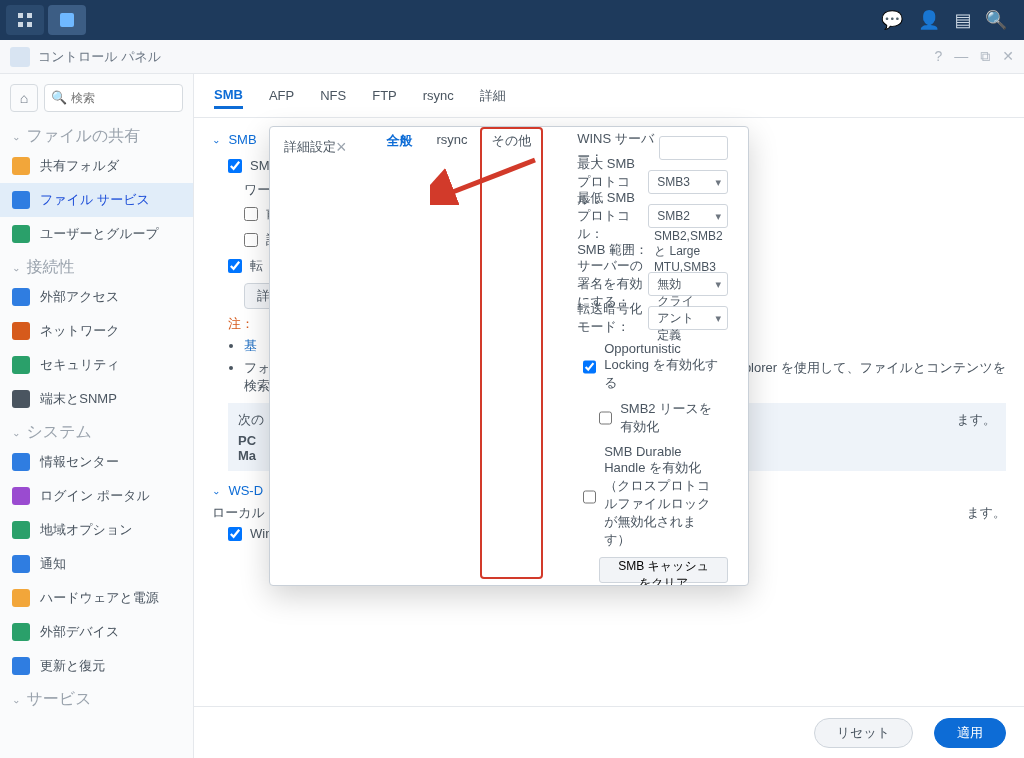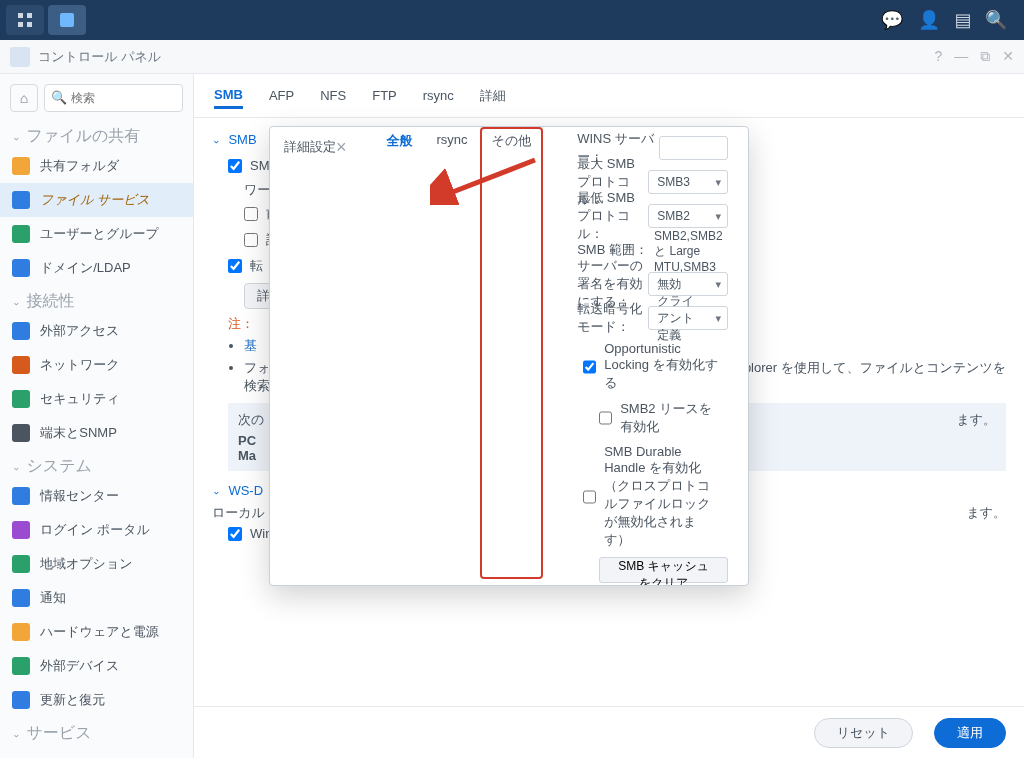--- a/index.html
+++ b/index.html
@@ -30,21 +30,21 @@
 .side-top { display: flex; align-items: center; gap: 6px; padding: 4px 10px 8px; }
 .home-btn { width: 28px; height: 28px; border: 1px solid #d6dbe0; border-radius: 4px; display:flex;align-items:center;justify-content:center;color:#6b7683;font-size:14px; }
 .search-wrap { flex:1; position:relative; }
 .search-wrap input { width:100%; height:28px; border:1px solid #d6dbe0; border-radius:4px; padding:0 8px 0 26px; font-size:12px; color:#555; }
 .search-wrap .mag { position:absolute; left:7px; top:6px; color:#9aa3ad; font-size:13px; }
 
 .cat { padding: 6px 12px 2px; color:#9aa3ad; font-size:16px; display:flex; align-items:center; gap:6px; }
 .cat::before { content:"⌃"; transform: rotate(180deg); display:inline-block; font-size:10px; color:#9aa3ad; }
 
 .nav-item { height:34px; display:flex; align-items:center; padding:0 12px; gap:10px; color:#4a5560; font-size:13px; cursor:pointer; }
-.nav-item.active { background:#e1edf9; color:#a16207;font-style:italic; }
+.nav-item.active { background:#e1edf9; color:#1d4ed8; }
 .nav-ico { width:18px; height:18px; border-radius:3px; display:inline-block; flex-shrink:0; }
 
 
 .tabs { height:44px; display:flex; align-items:center; gap:26px; padding:0 20px; border-bottom:1px solid #e5e8ec; font-size:13px; color:#4a5560; }
 .tabs .tab { cursor:pointer; padding:4px 0; }
 .tabs .tab.active { color:#0d6cd6; font-weight:600; border-bottom:3px solid #0d6cd6; margin-bottom:-1px; }
 
 .content { flex:1; overflow:hidden; padding:8px 18px 0; font-size:13px; color:#4a5560; }
 .section-head { color:#0d6cd6; font-size:13px; padding:6px 0; display:flex; align-items:center; gap:8px; }
 .section-head::before { content:"⌃"; transform:rotate(180deg); font-size:10px; }
@@ -147,24 +147,20 @@
             <span>共有フォルダ</span>
           </div>
           <div class="nav-item active">
             <span class="nav-ico" style="background: rgb(47, 125, 225);"></span>
             <span>ファイル サービス</span>
           </div>
           <div class="nav-item">
             <span class="nav-ico" style="background: rgb(42, 160, 106);"></span>
             <span>ユーザーとグループ</span>
           </div>
-          <div class="nav-item">
-            <span class="nav-ico" style="background: rgb(47, 125, 225);"></span>
-            <span>ドメイン/LDAP</span>
-          </div>
         </div>
 
       <div class="cat">接続性</div>
       <div id="nav2">
           <div class="nav-item">
             <span class="nav-ico" style="background: rgb(47, 125, 225);"></span>
             <span>外部アクセス</span>
           </div>
           <div class="nav-item">
             <span class="nav-ico" style="background: rgb(214, 90, 27);"></span>

